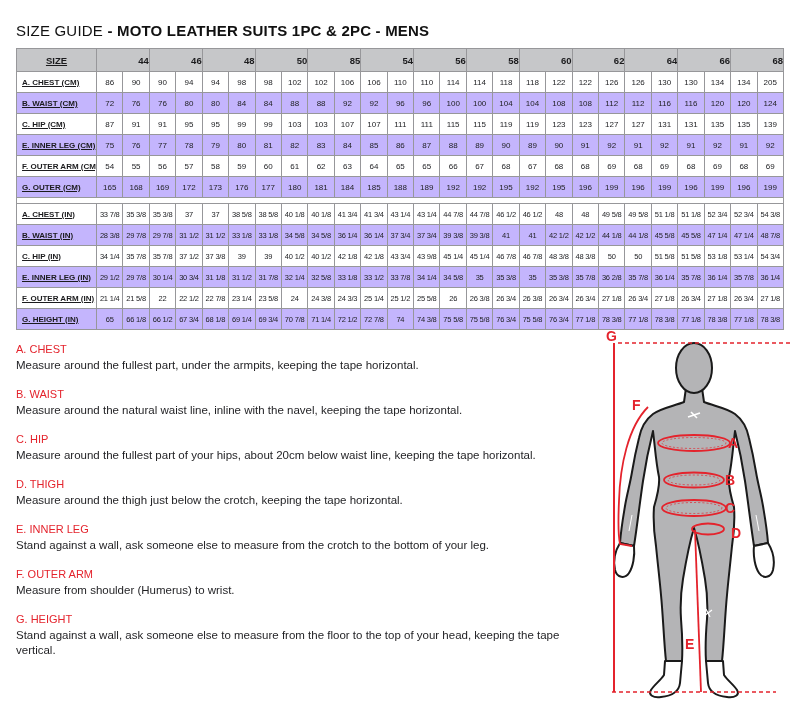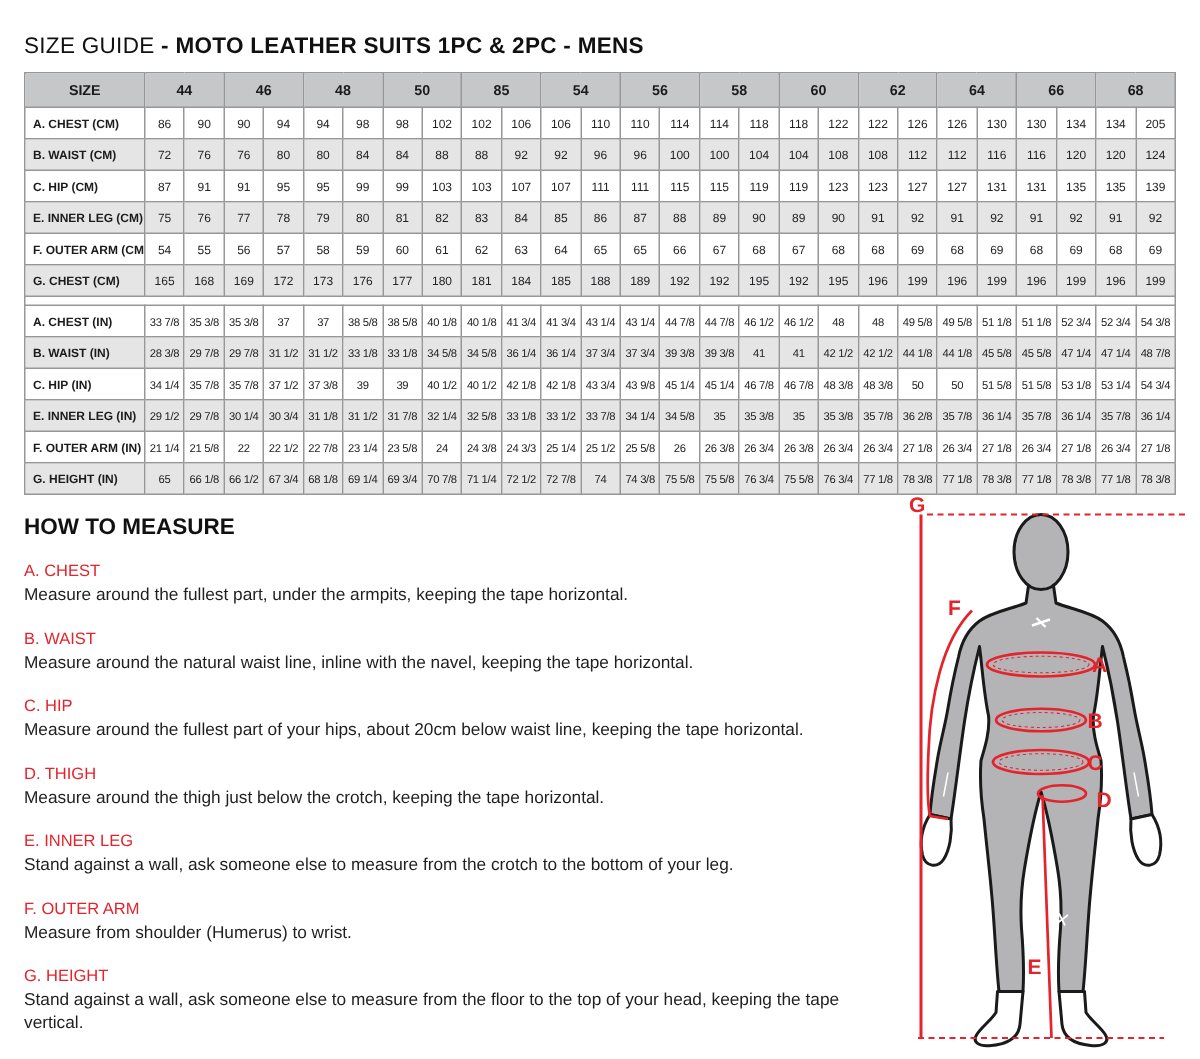--- a/index.html
+++ b/index.html
@@ -8,24 +8,24 @@
 
   
   .title{margin:0;padding:22px 0 0 16px;font-size:15px;font-weight:400;color:#111;letter-spacing:.2px;}
   .title .tb{font-weight:700;}
 
   
   table{border-collapse:collapse;table-layout:fixed;width:768px;margin:9px 0 0 16px;}
   th,td{border:1px solid #97979a;padding:0;height:20px;text-align:center;color:#222326;
     overflow:hidden;white-space:nowrap;}
   col.lblcol{width:80px;}
-  tr.head th{background:#c6c7c9;font-size:9.5px;height:22px;color:#1b1b1d;}
+  tr.head th{background:#c6c7c9;font-size:9.5px;height:22px;color:#1b1b1d;text-align:right;}
   tr.head th.lbl{text-align:center;padding-left:0;}
-  th.lbl{text-align:left;padding-left:5px;font-size:8px;color:#1b1b1d;}
-  tr.alt{background:#e5e5e5;}
+  th.lbl{text-align:left;padding-left:5px;font-size:8px;color:#1b1b1d;text-decoration:underline;}
+  tr.alt{background:#c4b5fd;}
   tr.cm td{font-size:8px;}
   tr.in td{font-size:7.5px;letter-spacing:-.2px;}
   tr.spacer td{height:5px;background:#fff;}
 
   
   .bottom{position:relative;margin:13px 16px 0 16px;}
   .htm-heading{margin:0 0 15px 0;font-size:15px;font-weight:700;color:#111;}
   .measure{width:578px;}
   .mi{margin-bottom:15px;}
   .mi-label{color:#e4232c;font-weight:400;font-size:11px;margin-bottom:3px;}
@@ -234,21 +234,21 @@
           <td>68</td>
           <td>69</td>
           <td>68</td>
           <td>69</td>
           <td>68</td>
           <td>69</td>
           <td>68</td>
           <td>69</td>
         </tr>
         <tr class="cm alt">
-          <th class="lbl">G. CHEST (CM)</th>
+          <th class="lbl">G. OUTER (CM)</th>
           <td>165</td>
           <td>168</td>
           <td>169</td>
           <td>172</td>
           <td>173</td>
           <td>176</td>
           <td>177</td>
           <td>180</td>
           <td>181</td>
           <td>184</td>
@@ -444,21 +444,20 @@
           <td>77 1/8</td>
           <td>78 3/8</td>
           <td>77 1/8</td>
           <td>78 3/8</td>
         </tr>
       </tbody>
     </table>
 
   <div class="bottom">
     <div class="measure">
-      <h2 class="htm-heading">HOW TO MEASURE</h2>
       <div id="measure-items">
           <div class="mi">
             <div class="mi-label">A. CHEST</div>
             <div class="mi-text">Measure around the fullest part, under the armpits, keeping the tape horizontal.</div>
           </div>
           <div class="mi">
             <div class="mi-label">B. WAIST</div>
             <div class="mi-text">Measure around the natural waist line, inline with the navel, keeping the tape horizontal.</div>
           </div>
           <div class="mi">

